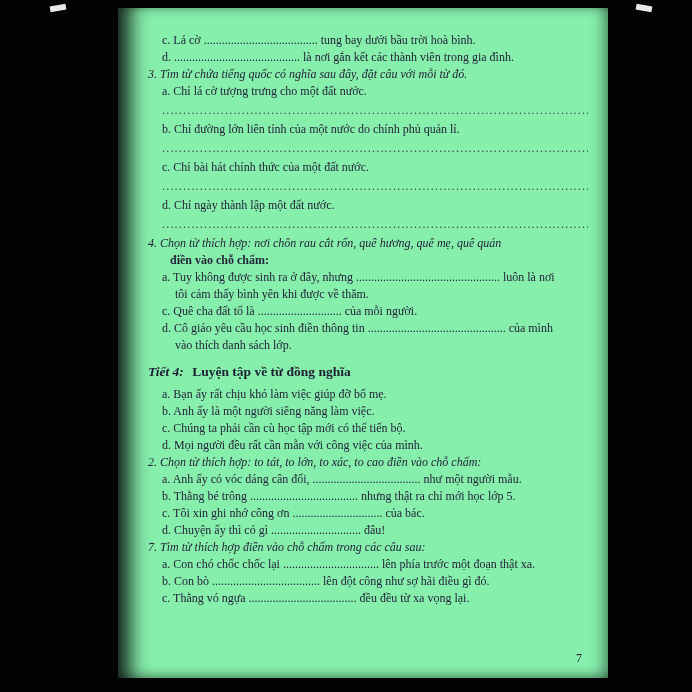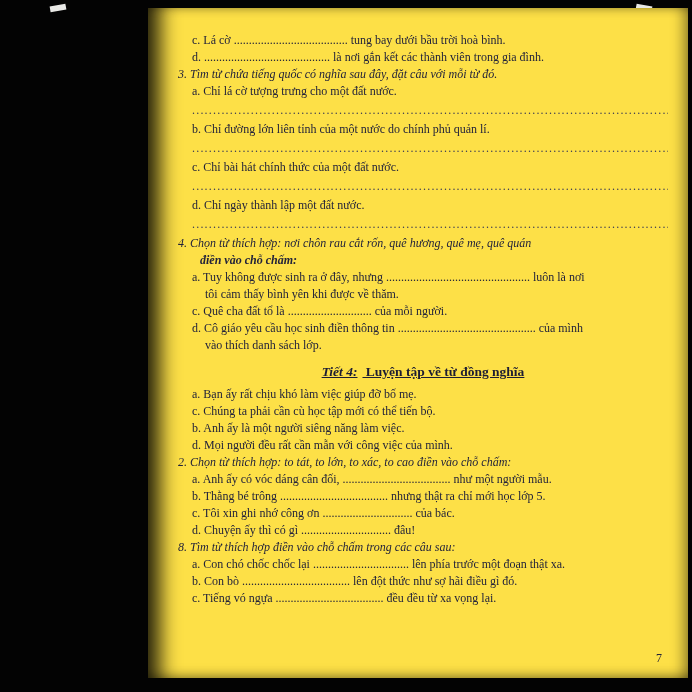--- a/index.html
+++ b/index.html
@@ -6,57 +6,54 @@
   body {
     width:692px; height:692px;
     background:#030303;
     position:relative;
     overflow:hidden;
     font-family:"Liberation Serif", serif;
   }
   .page {
     position:absolute;
     left:118px; top:8px;
-    width:540px; height:670px;
-    background:#fde047;
+    width:490px; height:670px;
+    background:#86efac;
     box-shadow:
       inset 24px 0 20px -12px rgba(0,0,0,0.85),
       inset -14px 0 14px -10px rgba(0,0,0,0.45),
       inset 0 -10px 12px -8px rgba(0,0,0,0.35),
       inset 0 8px 10px -8px rgba(0,0,0,0.25);
-    margin-left: 30px;
   }
   .content {
     position:absolute;
     left:30px; right:20px; top:24px;
   }
   .line {
     font-size:12px;
     line-height:17px;
     color:#23233a;
     white-space:nowrap;
     overflow:hidden;
   }
   .q { font-weight:normal; font-style:italic; }
-  .qcont { font-weight:bold; font-style:italic; padding-left:22px; }
+  .qcont { font-weight:bold; padding-left:22px; }
   .sub { padding-left:14px; }
   .cont { padding-left:27px; }
   .dots {
     padding-left:14px;
     padding-top:2px; padding-bottom:2px;
     letter-spacing:1.2px;
     color:#3e3e55;
   }
   .heading {
-    text-align:center;
     font-weight:bold;
     font-size:13.5px;
     color:#1d1d33;
     padding:9px 0 6px 0;
-    text-decoration:underline;
   }
   .h-prefix { font-style:italic; margin-right:5px; }
   .page-number {
     position:absolute;
     right:26px; bottom:12px;
     font-size:12px;
     color:#23233a;
   }
   .corner-artifact {
     position:absolute;
@@ -86,27 +83,27 @@
       <div class="line dots">........................................................................................................................................................</div>
       <div class="line q">4. Chọn từ thích hợp: nơi chôn rau cắt rốn, quê hương, quê mẹ, quê quán</div>
       <div class="line qcont">điền vào chỗ chấm:</div>
       <div class="line sub">a. Tuy không được sinh ra ở đây, nhưng ................................................ luôn là nơi</div>
       <div class="line cont">tôi cảm thấy bình yên khi được về thăm.</div>
       <div class="line sub">c. Quê cha đất tổ là ............................ của mỗi người.</div>
       <div class="line sub">d. Cô giáo yêu cầu học sinh điền thông tin .............................................. của mình</div>
       <div class="line cont">vào thích danh sách lớp.</div>
       <div class="line heading"><span class="h-prefix">Tiết 4:</span><span> Luyện tập về từ đồng nghĩa</span></div>
       <div class="line sub">a. Bạn ấy rất chịu khó làm việc giúp đỡ bố mẹ.</div>
+      <div class="line sub">b. Anh ấy là một người siêng năng làm việc.</div>
       <div class="line sub">c. Chúng ta phải cần cù học tập mới có thể tiến bộ.</div>
-      <div class="line sub">b. Anh ấy là một người siêng năng làm việc.</div>
       <div class="line sub">d. Mọi người đều rất cần mẫn với công việc của mình.</div>
       <div class="line q">2. Chọn từ thích hợp: to tát, to lớn, to xác, to cao điền vào chỗ chấm:</div>
       <div class="line sub">a. Anh ấy có vóc dáng cân đối, .................................... như một người mẫu.</div>
       <div class="line sub">b. Thằng bé trông .................................... nhưng thật ra chỉ mới học lớp 5.</div>
       <div class="line sub">c. Tôi xin ghi nhớ công ơn .............................. của bác.</div>
       <div class="line sub">d. Chuyện ấy thì có gì .............................. đâu!</div>
-      <div class="line q">8. Tìm từ thích hợp điền vào chỗ chấm trong các câu sau:</div>
+      <div class="line q">7. Tìm từ thích hợp điền vào chỗ chấm trong các câu sau:</div>
       <div class="line sub">a. Con chó chốc chốc lại ................................ lên phía trước một đoạn thật xa.</div>
-      <div class="line sub">b. Con bò .................................... lên đột thức như sợ hãi điều gì đó.</div>
-      <div class="line sub">c. Tiếng vó ngựa .................................... đều đều từ xa vọng lại.</div>
+      <div class="line sub">b. Con bò .................................... lên đột công như sợ hãi điều gì đó.</div>
+      <div class="line sub">c. Thằng vó ngựa .................................... đều đều từ xa vọng lại.</div>
     </div>
   <div class="page-number">7</div>
 </div>
 
 </body></html>

